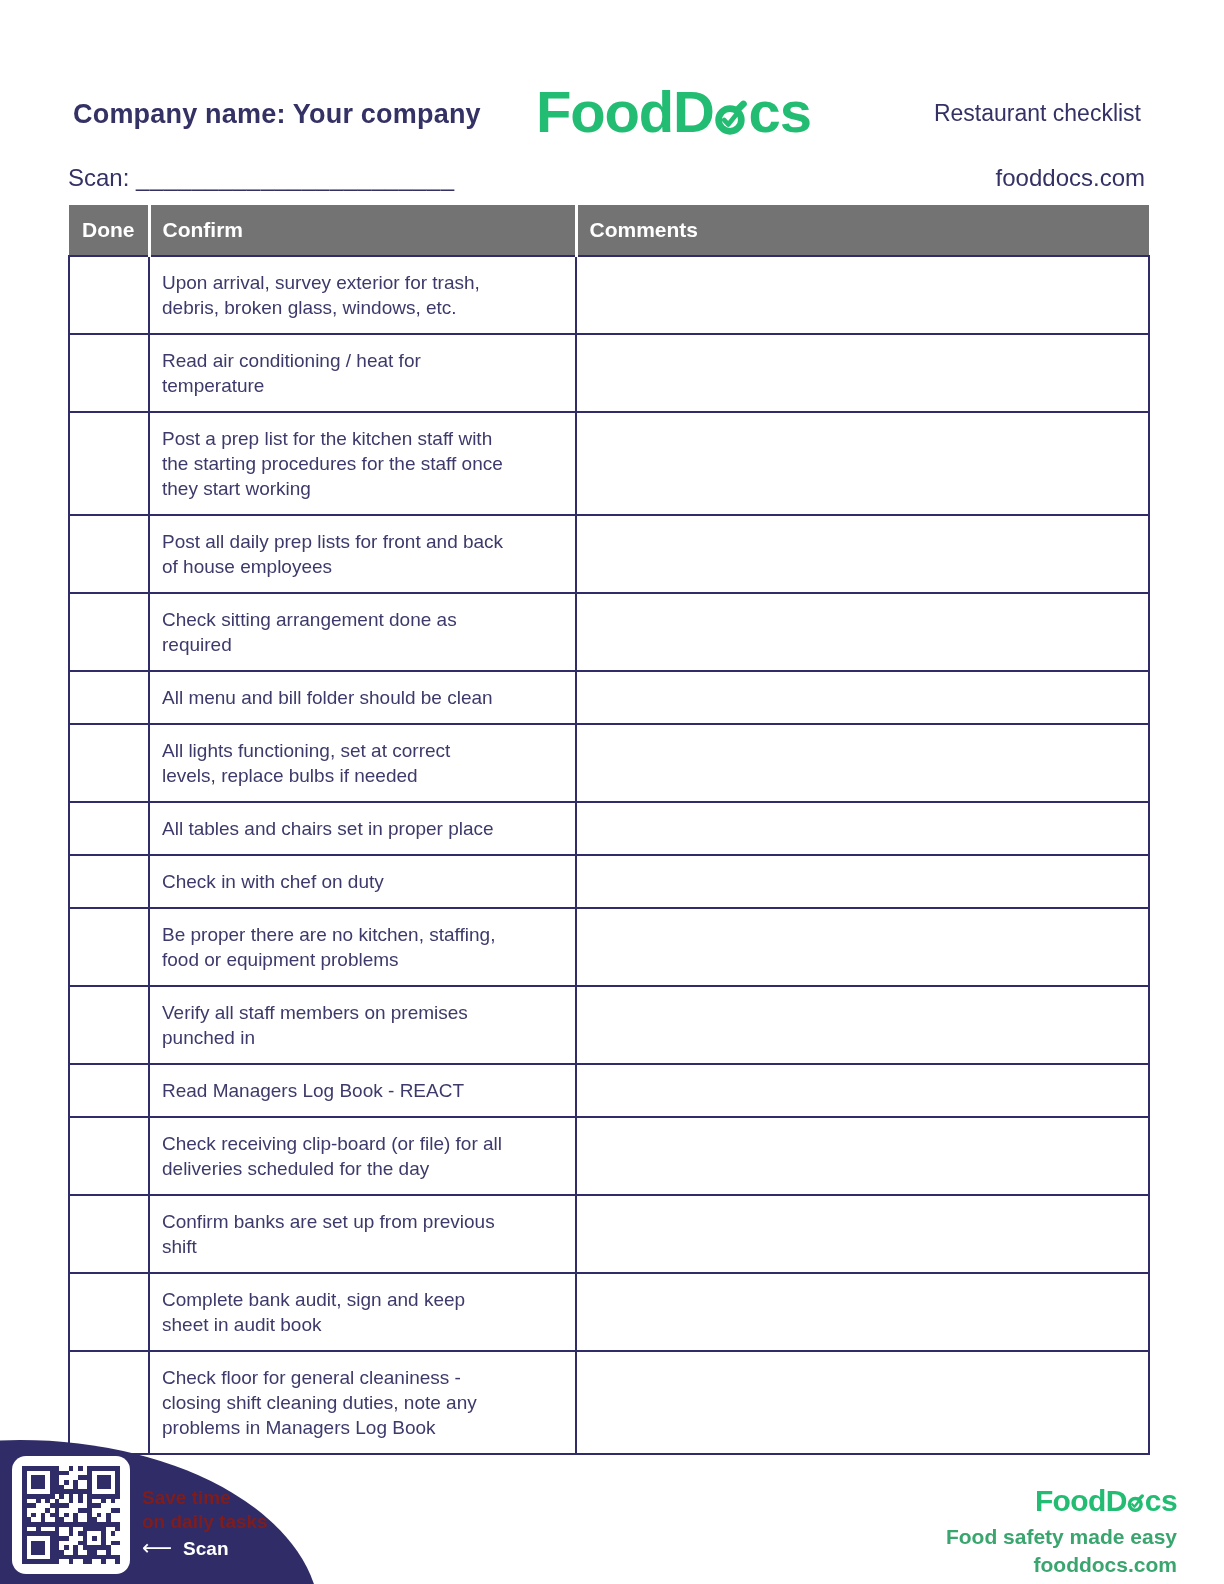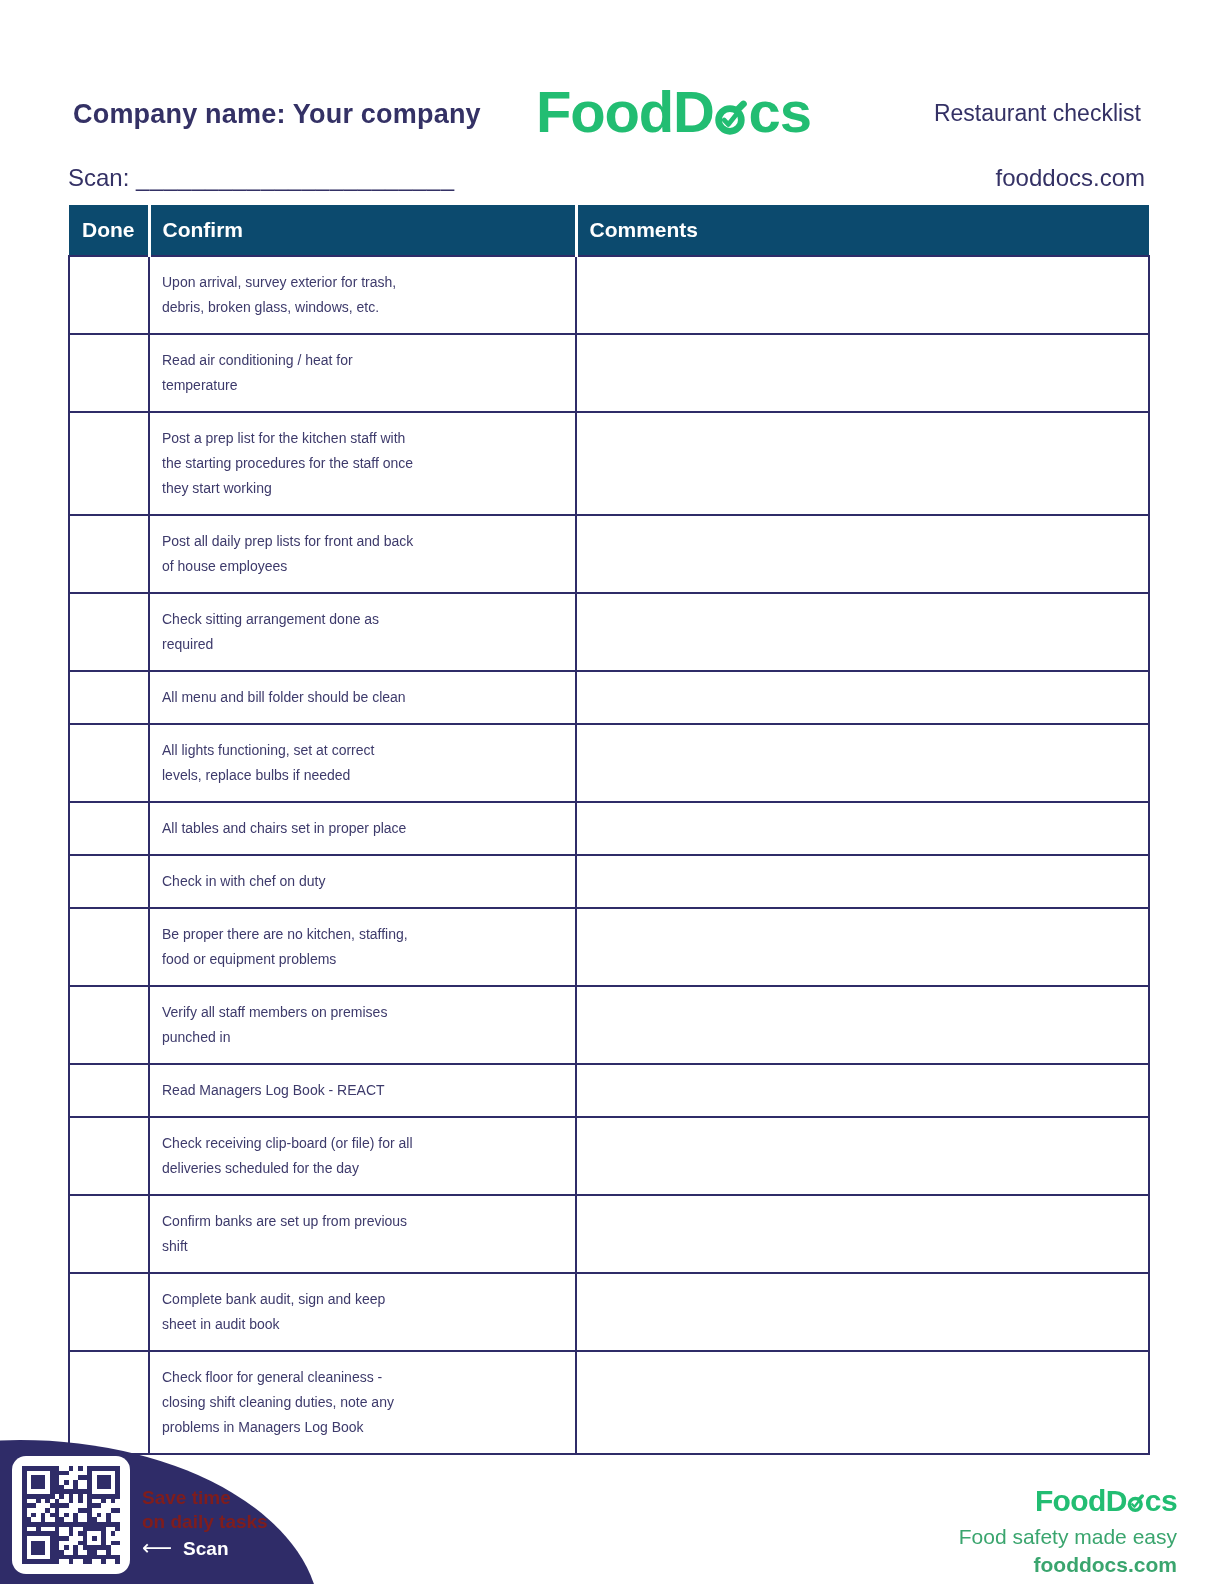--- a/index.html
+++ b/index.html
@@ -19,39 +19,39 @@
   .date-row{position:absolute;left:68px;right:79px;top:164px;font-size:24px;}
   .date-label{font-weight:500;color:#343165;}
   .date-underline{color:#343165;letter-spacing:.5px;}
   .site-link-top{position:absolute;right:0;top:0;font-size:24px;font-weight:500;color:#343165;}
   
   .checklist{position:absolute;left:68px;top:205px;width:1080px;border-collapse:collapse;table-layout:fixed;}
   .checklist col.c-done{width:80px;}
   .checklist col.c-action{width:427px;}
   .checklist col.c-comments{width:573px;}
   .checklist th{
-    background:#0c4a6e;color:#ffffff;font-size:21px;font-weight:700;
+    background:#737373;color:#ffffff;font-size:21px;font-weight:700;
     height:50px;text-align:left;padding:0 0 0 12px;border:none;border-right:3px solid #ffffff;
   }
   .checklist th:last-child{border-right:none;padding-left:12px;}
   .checklist th.th-done{text-align:center;padding:0;}
   .checklist td{border:2px solid #2f2c68;vertical-align:middle;}
-  .checklist td.cell-action{font-size:14px;line-height:25px;padding:13px 12px;color:#3d3a6b;white-space:pre-line;}
+  .checklist td.cell-action{font-size:19px;line-height:25px;padding:13px 12px;color:#3d3a6b;white-space:pre-line;}
   .checklist td.cell-done,.checklist td.cell-comments{padding:0;}
   
   .footer-blob{position:absolute;left:-280px;top:1440px;width:600px;height:360px;border-radius:50%;background:#2f2c68;}
   .qr-box{position:absolute;left:12px;top:1456px;width:118px;height:118px;background:#ffffff;border-radius:14px;padding:10px;box-sizing:border-box;}
   .qr-box svg{display:block;width:98px;height:98px;shape-rendering:crispEdges;}
   .save-text{position:absolute;left:142px;top:1486px;color:#7f1d1d;font-size:19px;font-weight:700;line-height:24px;}
   .scan-row{position:absolute;left:142px;top:1536px;color:#ffffff;font-size:19px;font-weight:700;}
   .scan-row .arrow{font-weight:400;font-size:21px;margin-right:12px;letter-spacing:-1px;}
   
   .footer-right{position:absolute;right:47px;top:1484px;text-align:right;}
   .fd-logo-small{font-size:30px;}
-  .footer-tagline{margin-top:7px;font-size:21px;font-weight:400;color:#3aa56e;}
+  .footer-tagline{margin-top:7px;font-size:21px;font-weight:700;color:#3aa56e;}
   .footer-site{margin-top:4px;font-size:21px;font-weight:600;color:#3aa56e;}
 </style>
 </head>
 <body>
 
 <div class="company">Company name: Your company</div>
 
 <div class="fd-logo fd-logo-top">
   <span>FoodD</span><span class="check-o"><svg viewBox="0 0 40 40" aria-hidden="true">
       <circle cx="19" cy="23" r="13.5" fill="none" stroke="currentColor" stroke-width="8"></circle>

